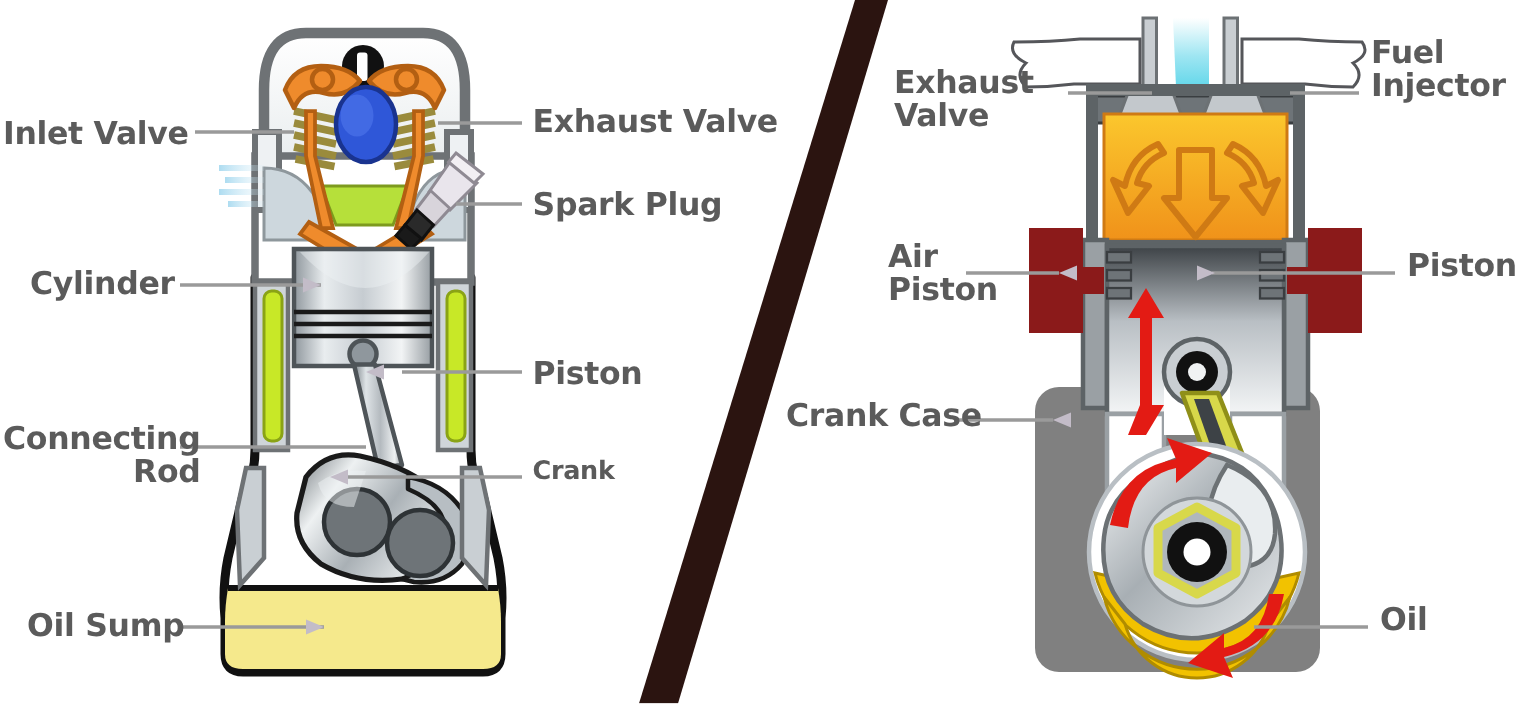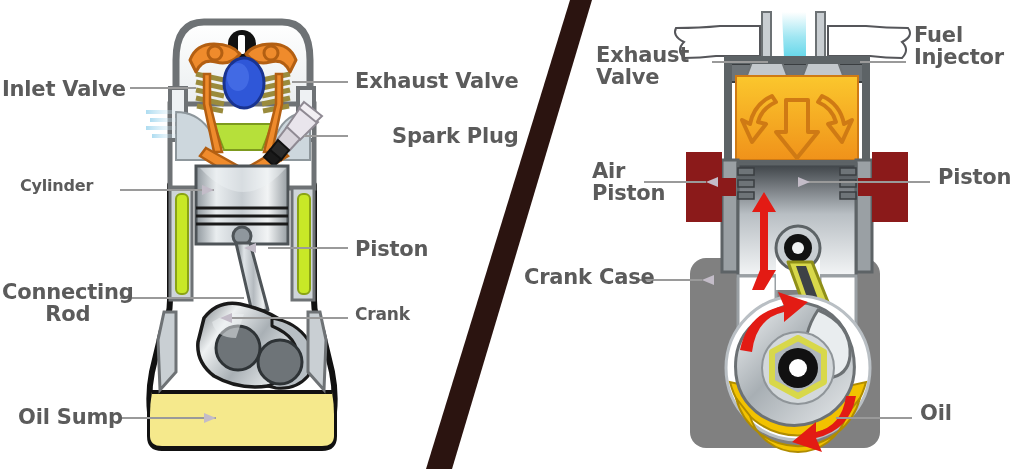--- a/index.html
+++ b/index.html
@@ -3,21 +3,21 @@
 <meta charset="utf-8">
 <style>
   html,body{margin:0;padding:0;background:#fff;}
   body{width:1024px;height:469px;overflow:hidden;
        font-family:"DejaVu Sans","Liberation Sans",sans-serif;}
   #stage{position:relative;width:1024px;height:469px;background:#fff;}
   svg{display:block;position:absolute;top:0;left:0;}
   .lbl{position:absolute;font-weight:bold;color:#5b5b5b;
        font-family:"DejaVu Sans","Liberation Sans",sans-serif;
        line-height:1.05;white-space:pre;letter-spacing:-0.2px;}
-  .l-left{text-align:center;}
+  .l-left{text-align:right;}
   .l-right{text-align:left;}
 </style>
 </head>
 <body>
 
 <div id="stage">
 
 <svg width="1024" height="469" viewBox="0 0 1024 469">
   <defs>
     <linearGradient id="pistonG" x1="0" y1="0" x2="1" y2="0">
@@ -261,27 +261,27 @@
     </g>
     <g fill="#c3bcc8">
       <path d="M706 182 l12 -5 l0 10 Z"></path>
       <path d="M810 182 l-12 -5 l0 10 Z"></path>
       <path d="M702 280 l12 -5 l0 10 Z"></path>
     </g>
   </g>
 </svg>
 
 <div class="lbl l-left" style="left:2px;  top:78px;  font-size:21px;">Inlet Valve</div>
-<div class="lbl l-left" style="left:20px; top:178px; font-size:16px;">Cylinder</div>
+<div class="lbl l-left" style="left:20px; top:178px; font-size:21px;">Cylinder</div>
 <div class="lbl l-left" style="left:2px;  top:281px; font-size:21px;">Connecting
 Rod</div>
 <div class="lbl l-left" style="left:18px; top:406px; font-size:21px;">Oil Sump</div>
 
 <div class="lbl l-right" style="left:355px;top:70px;  font-size:21px;">Exhaust Valve</div>
-<div class="lbl l-right" style="left:355px;top:125px; font-size:21px;margin-left:37px;">Spark Plug</div>
+<div class="lbl l-right" style="left:355px;top:125px; font-size:21px;">Spark Plug</div>
 <div class="lbl l-right" style="left:355px;top:238px; font-size:21px;">Piston</div>
 <div class="lbl l-right" style="left:355px;top:306px; font-size:17px;">Crank</div>
 
 <div class="lbl l-right" style="left:596px;top:44px;  font-size:21px;">Exhaust
 Valve</div>
 <div class="lbl l-right" style="left:592px;top:160px; font-size:21px;">Air
 Piston</div>
 <div class="lbl l-right" style="left:524px;top:266px; font-size:21px;">Crank Case</div>
 <div class="lbl l-right" style="left:914px;top:24px;  font-size:21px;">Fuel
 Injector</div>

